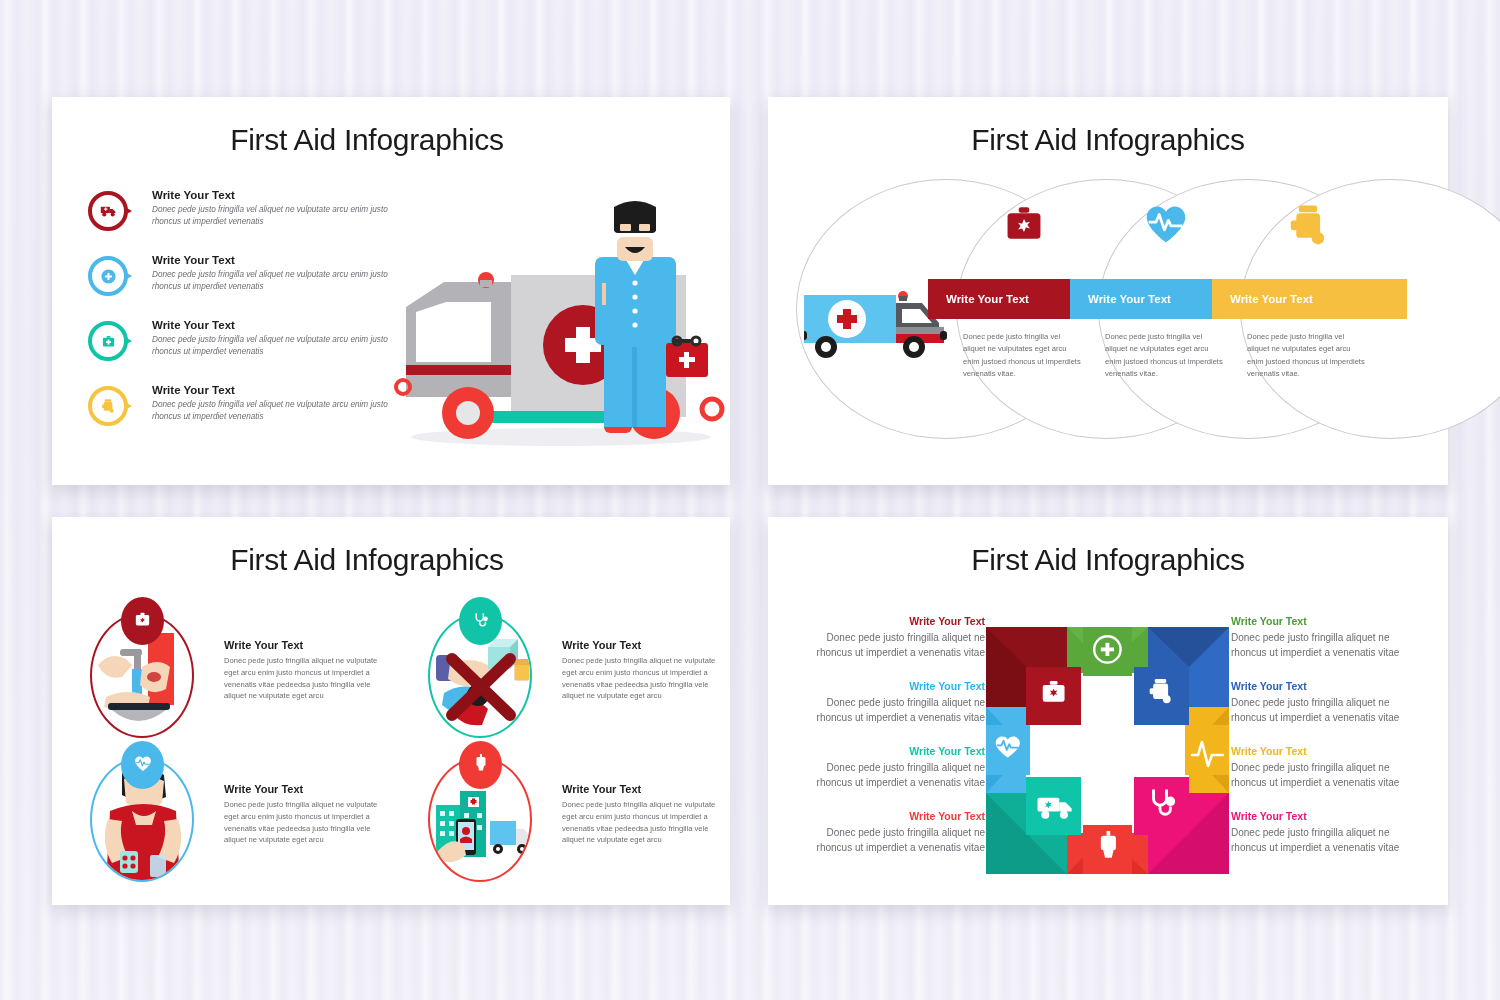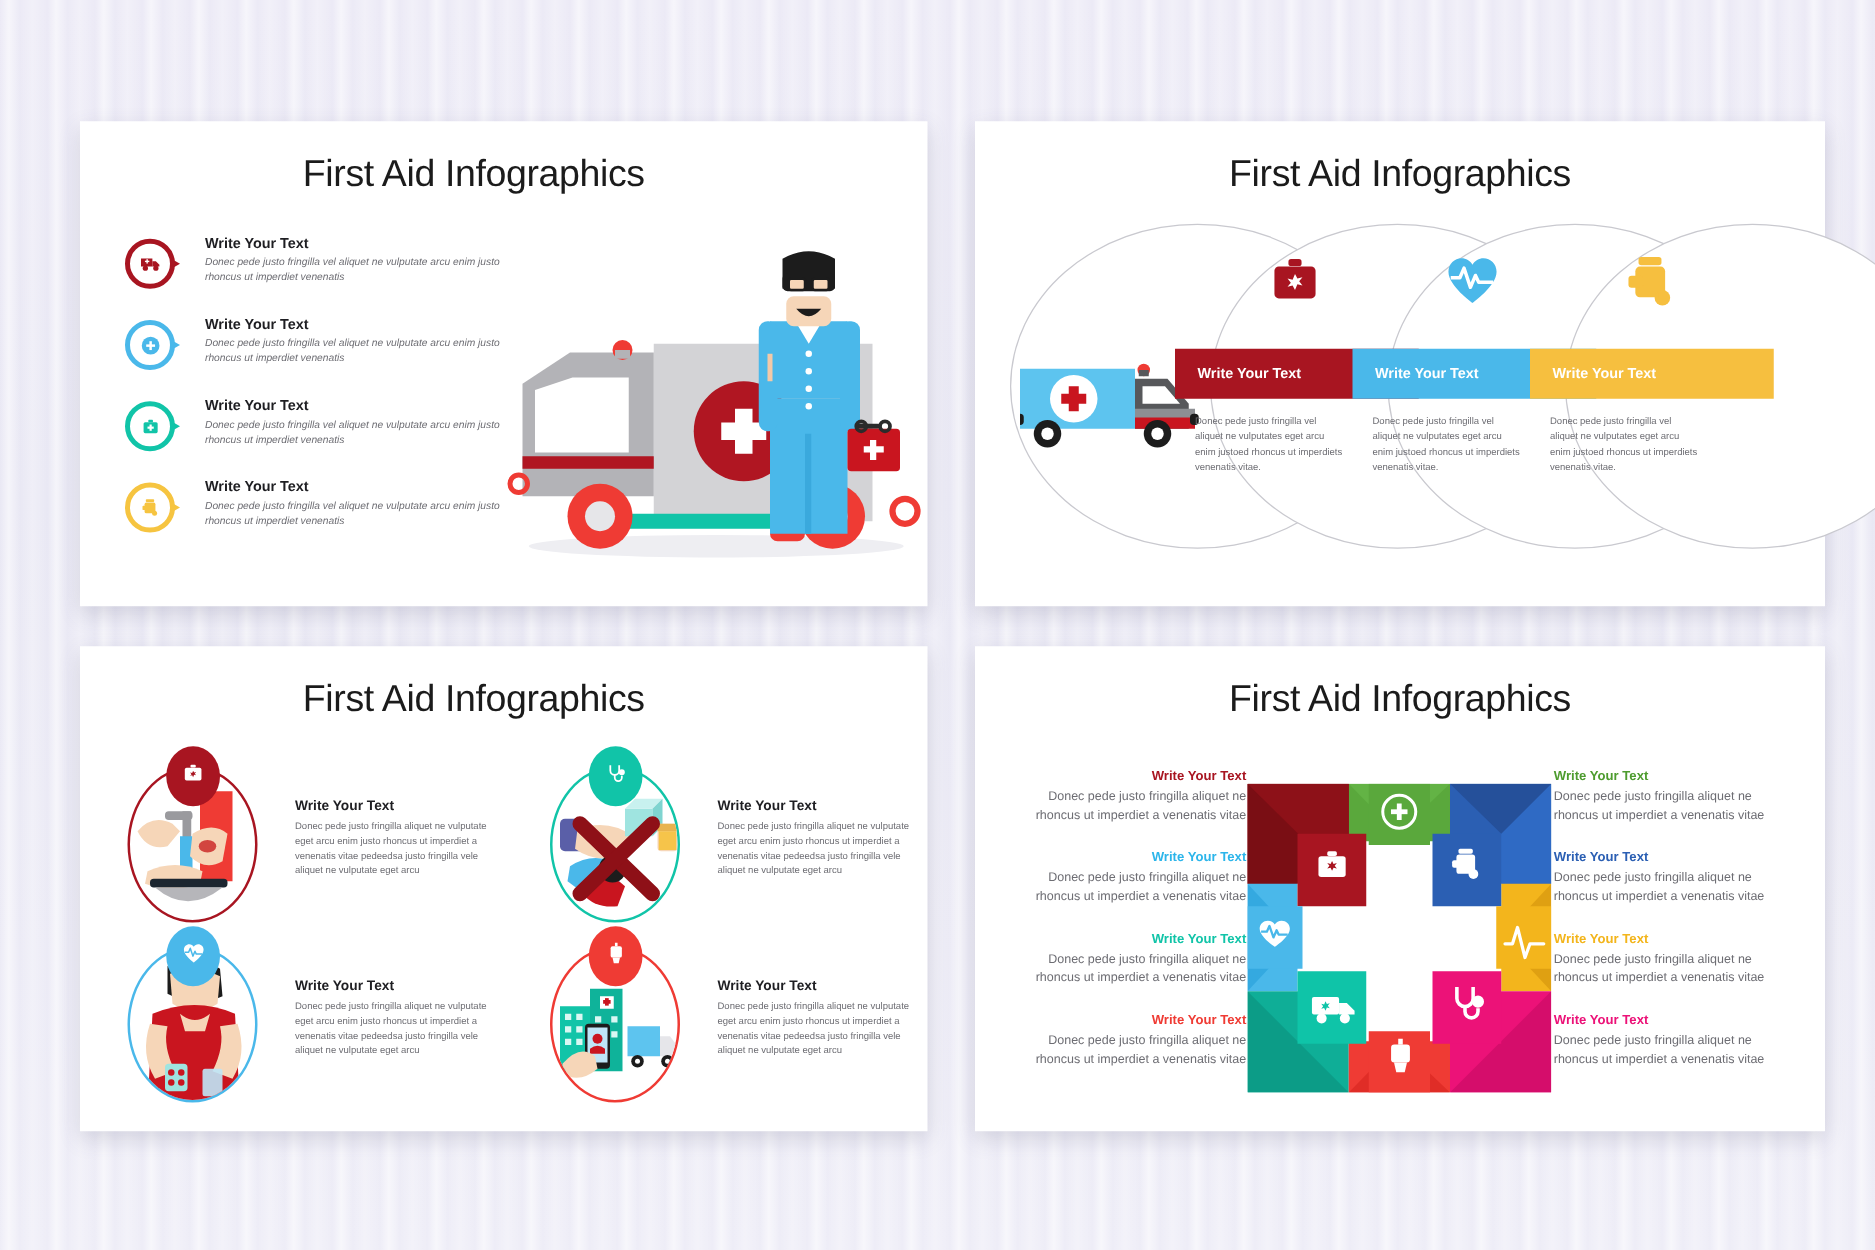--- a/index.html
+++ b/index.html
@@ -15,21 +15,20 @@
       repeating-linear-gradient(90deg,
         rgba(255,255,255,0.0) 0px, rgba(255,255,255,0.55) 7px,
         rgba(255,255,255,0.0) 16px, rgba(255,255,255,0.30) 26px,
         rgba(255,255,255,0.0) 38px),
       linear-gradient(180deg, #eceaf6 0%, #e9e8f4 40%, #eeedf7 100%);
   }
   .slide {
     position:absolute;
     background:#ffffff;
     box-shadow: 0 6px 16px rgba(80,78,110,0.18);
-    margin-left: 12px;
   }
   #slide1 { left:52px;  top:97px;  width:678px; height:388px; }
   #slide2 { left:768px; top:97px;  width:680px; height:388px; }
   #slide3 { left:52px;  top:517px; width:678px; height:388px; }
   #slide4 { left:768px; top:517px; width:680px; height:388px; }
 
   .title {
     position:absolute; left:0; right:0; top:26px;
     text-align:center;
     font-size:30px; font-weight:400; color:#1b1b1b;
@@ -76,21 +75,21 @@
   }
   .s2-col { position:absolute; top:0; width:160px; height:260px; }
   .s2-icon { position:absolute; top:24px; left:0; width:100%; text-align:center; height:48px; }
   .s2-bar {
     position:absolute; top:100px; left:-16px; width:195px; height:40px;
     display:flex; align-items:center;
     color:#fff; font-size:11.5px; font-weight:700;
     padding-left:18px;
   }
   .s2-body {
-    position:absolute; top:152px; left:0; width:118px;
+    position:absolute; top:152px; left:19px; width:118px;
     font-size:7.6px; color:#6d6d73; line-height:1.62;
   }
   .s2-truck { position:absolute; left:8px; top:108px; width:160px; height:80px; }
 
   
   .s3-cell { position:absolute; width:300px; height:135px; }
   .s3-oval {
     position:absolute; left:0; top:0; width:104px; height:125px;
     border-radius:50%; border:2px solid currentColor;
     background:#fff; overflow:hidden;

